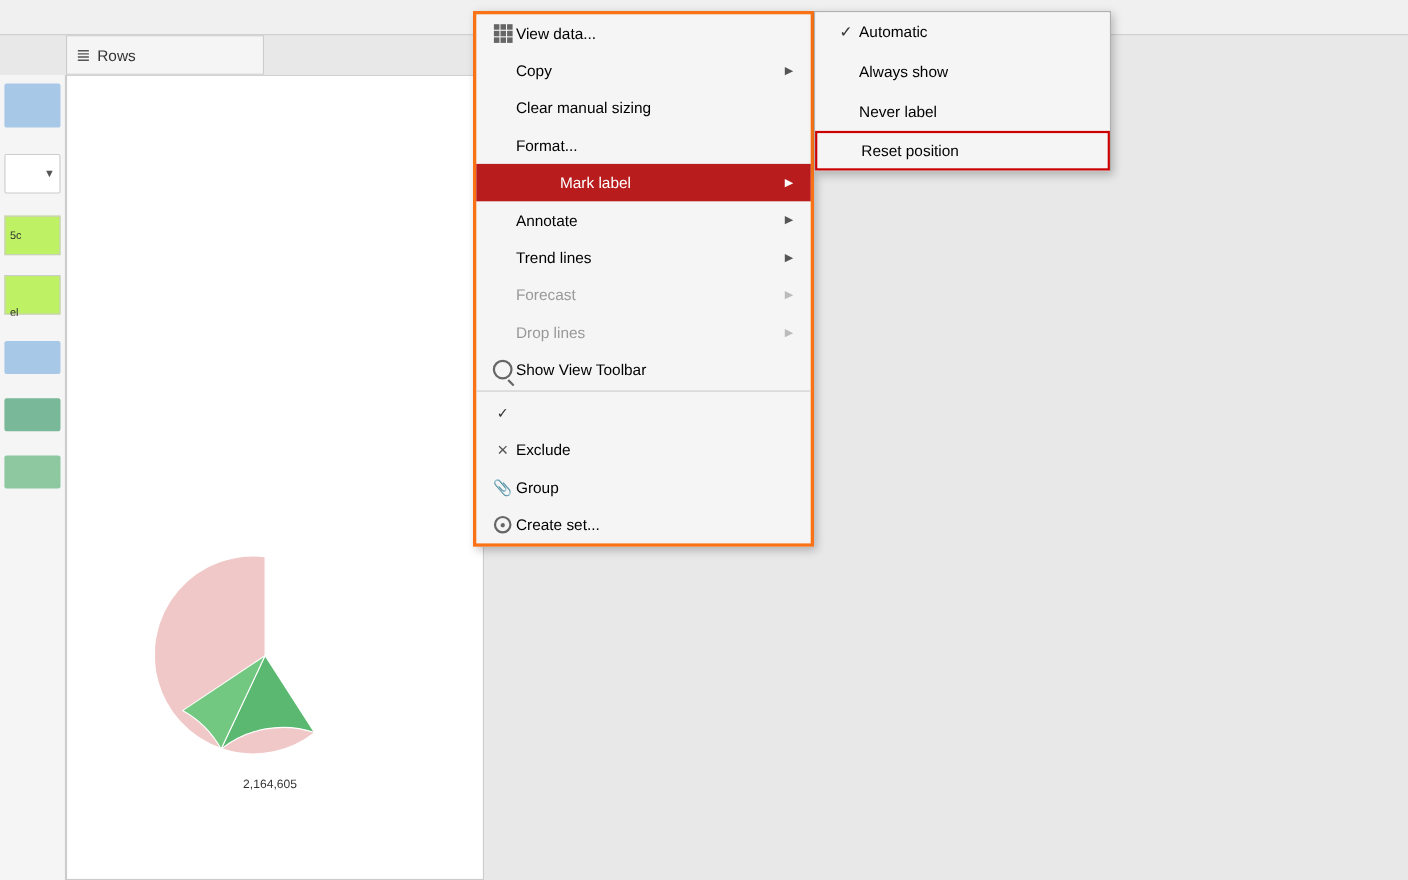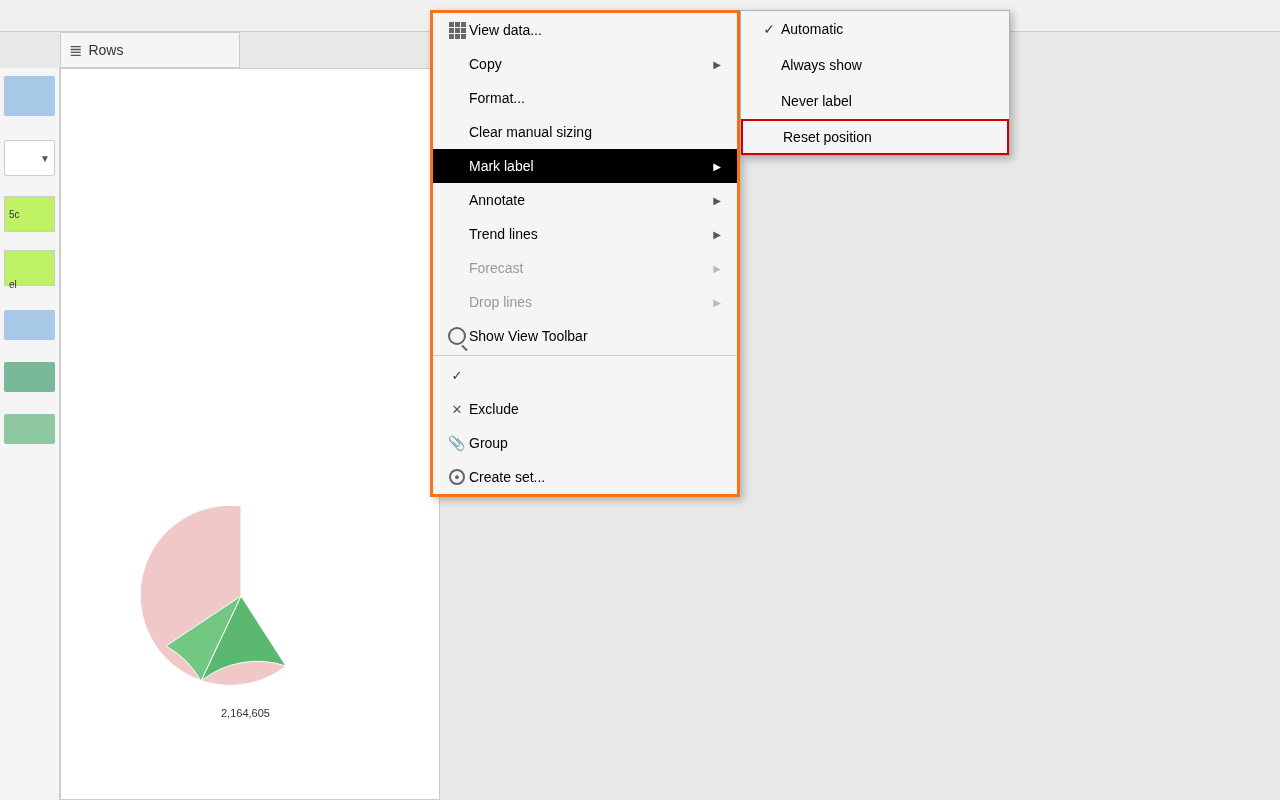--- a/index.html
+++ b/index.html
@@ -133,22 +133,23 @@
     .menu-item {
       display: flex;
       align-items: center;
       padding: 7px 16px 7px 12px;
       cursor: pointer;
       position: relative;
       min-height: 34px;
     }
 
     .menu-item.highlighted {
-      background-color: #000000;
+      background-color: #b91c1c;
       color: #fff;
+      gap: 40px;
     }
 
     .menu-item.disabled {
       color: #999;
     }
 
     .menu-item-icon {
       width: 24px;
       flex-shrink: 0;
       display: flex;
@@ -358,26 +359,26 @@
   </div>
 
   <div class="menu-item">
     <span class="menu-item-icon"></span>
     <span class="menu-item-label">Copy</span>
     <span class="menu-item-arrow">▶</span>
   </div>
 
   <div class="menu-item">
     <span class="menu-item-icon"></span>
+    <span class="menu-item-label">Clear manual sizing</span>
+  </div>
+
+  <div class="menu-item">
+    <span class="menu-item-icon"></span>
     <span class="menu-item-label">Format...</span>
-  </div>
-
-  <div class="menu-item">
-    <span class="menu-item-icon"></span>
-    <span class="menu-item-label">Clear manual sizing</span>
   </div>
 
   <div class="menu-item highlighted">
     <span class="menu-item-icon"></span>
     <span class="menu-item-label">Mark label</span>
     <span class="menu-item-arrow">▶</span>
   </div>
 
   <div class="menu-item">
     <span class="menu-item-icon"></span>

